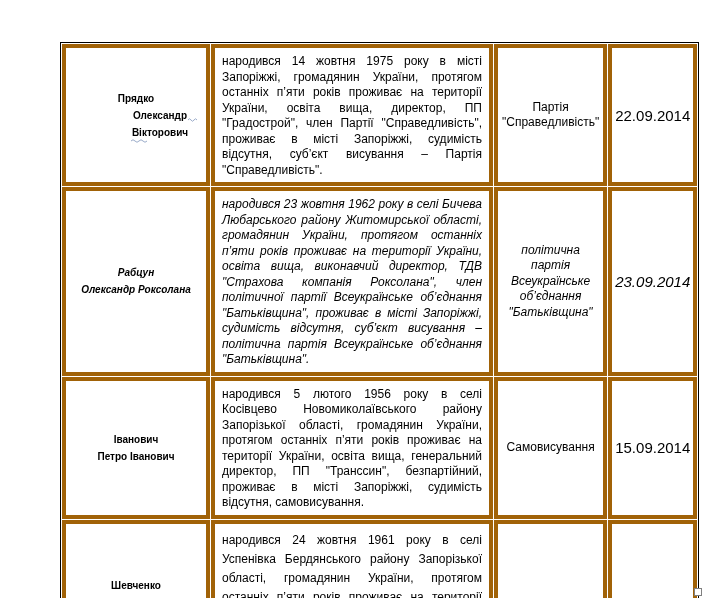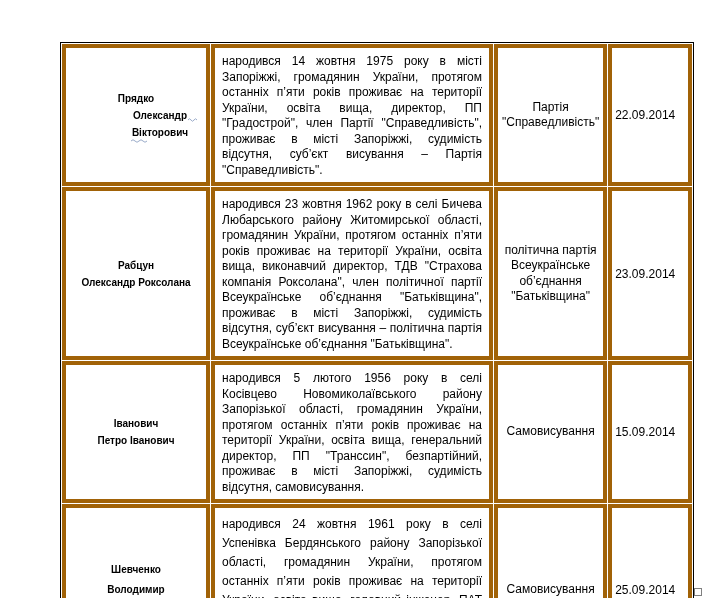--- a/index.html
+++ b/index.html
@@ -53,27 +53,28 @@
     padding: 6px 7px 4px 7px;
   }
   td.party-cell {
     text-align: center;
     vertical-align: middle;
     font-size: 12px;
     line-height: 15.5px;
     padding: 2px 4px;
   }
   td.date-cell {
+    text-align: center;
     vertical-align: middle;
-    font-size: 12px;
+    font-size: 15px;
     padding: 2px 3px;
   }
 
   tr.r1 td { height: 110px; }
-  tr.r2 td { height: 152px; }
+  tr.r2 td { height: 152px; font-style: italic; }
   tr.r3 td { height: 135px; }
   tr.r4 td { height: 133px; }
 
   
   tr.r4 td.bio-cell  { line-height: 19px; padding-top: 7px; }
   tr.r4 td.name-cell { line-height: 19.5px; }
 
   .name-line { display: block; }
   .rel { position: relative; display: inline-block; margin-left: 48px; }
 

